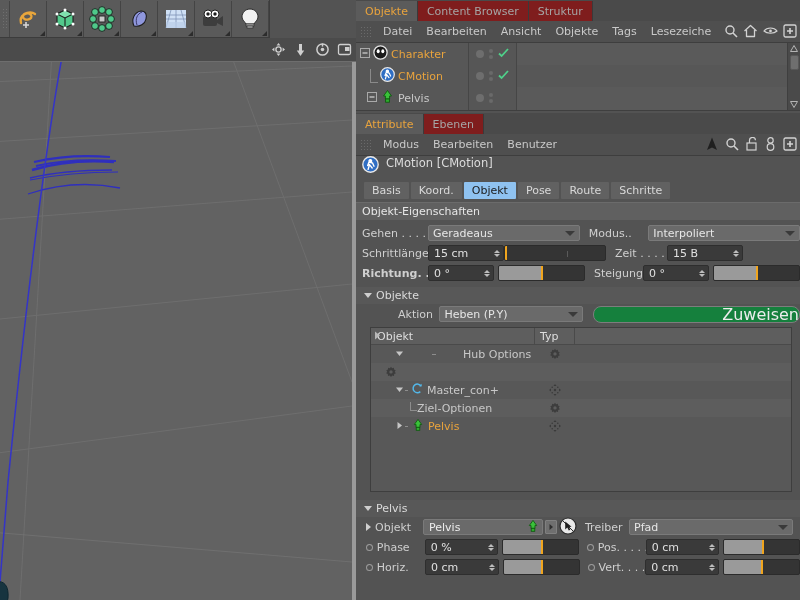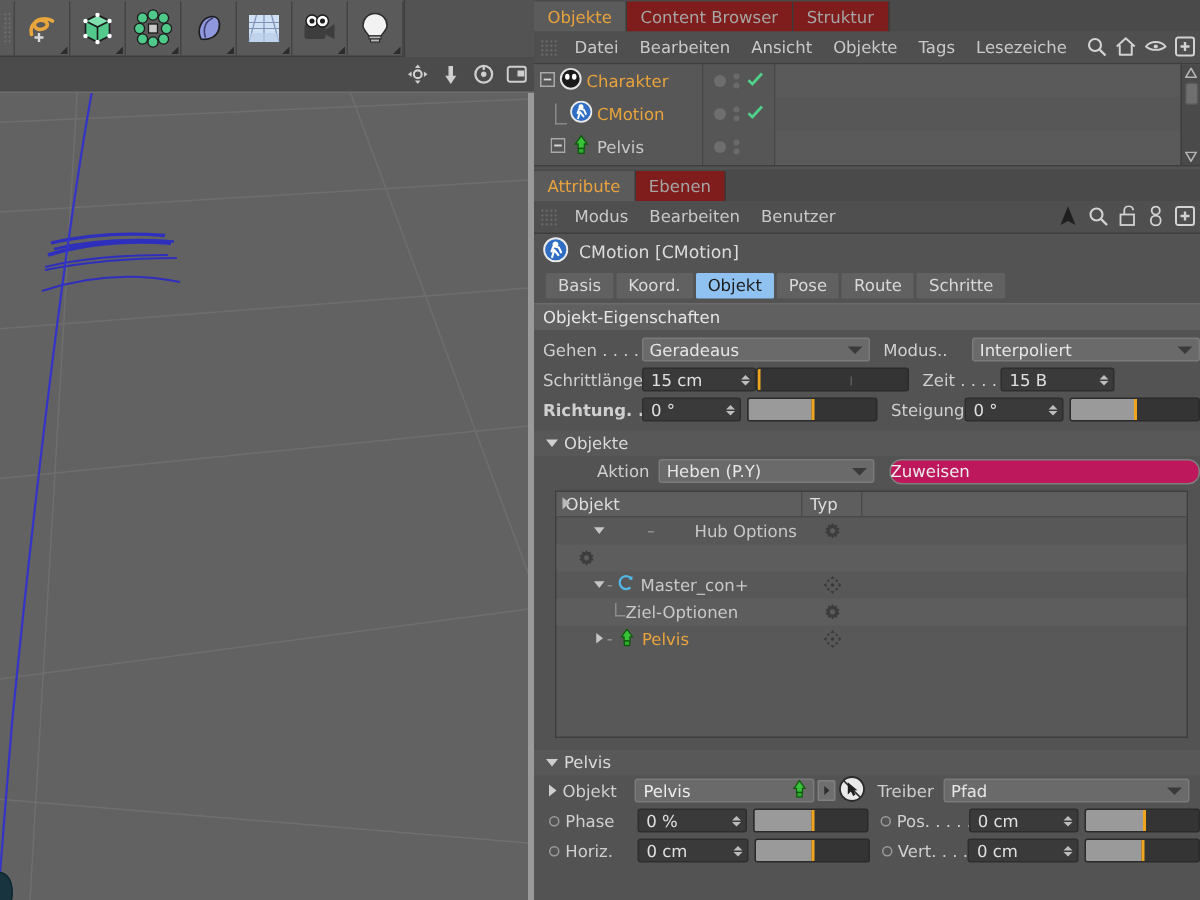--- a/index.html
+++ b/index.html
@@ -78,21 +78,21 @@
   .dot-sm { width: 4px; height: 4px; border-radius: 50%; background: #6a6a6a; }
   #objmgr-rest { flex: 1; background: #5a5a5a; }
   .om-stripe { height: 22px; }
   .om-stripe.alt { background: #575757; }
   #om-scroll { width: 13px; background: #4a4a4a; border-left: 1px solid #3f3f3f;
                display: flex; flex-direction: column; align-items: center; }
   .sb-arrow { width: 11px; height: 11px; display: flex; align-items: center; justify-content: center; }
   .sb-thumb { width: 9px; height: 15px; background: #6f6f6f; border: 1px solid #585858; border-radius: 2px; margin-top: 1px; }
 
   
-  .am-title { height: 24px; display: flex; align-items: center; padding-left: 6px; gap: 7px; background: #535353; }
+  .am-title { height: 24px; display: flex; padding-left: 6px; gap: 7px; background: #535353; }
   .am-title .t { font-size: 11.5px; color: #dcdcdc; }
 
   .subtabs { display: flex; gap: 2px; padding: 2px 6px 3px 8px; background: #535353; }
   .subtab { height: 17px; padding: 0 8px; display: flex; align-items: center; font-size: 11px;
             background: #616161; color: #d8d8d8; border-radius: 1px; }
   .subtab.active { background: #8fc2f0; color: #1c1c1c; }
 
   .section-hdr { height: 18px; background: #606060; display: flex; align-items: center;
                  padding-left: 6px; font-size: 11px; color: #e6e6e6; border-top: 1px solid #6b6b6b; }
   .group-hdr { height: 17px; display: flex; align-items: center; padding-left: 8px;
@@ -119,22 +119,22 @@
   .spin { display: flex; flex-direction: column; gap: 1px; padding-right: 1px; }
   .spin i { width: 0; height: 0; border-left: 3px solid transparent; border-right: 3px solid transparent; }
   .spin .up { border-bottom: 3px solid #bdbdbd; }
   .spin .dn { border-top: 3px solid #bdbdbd; }
 
   .slider { height: 16px; background: #343434; border: 1px solid #2b2b2b; border-radius: 2px;
             position: relative; overflow: hidden; }
   .slider .fill { position: absolute; left: 0; top: 0; bottom: 0; background: #9a9a9a; }
   .slider .knob { position: absolute; top: 0; bottom: 0; width: 2px; background: #f0a51e; }
 
-  .btn { height: 17px; background: #be185d; border: 1px solid #7d7d7d; border-radius: 8px;
-         display: flex; align-items: center; justify-content: flex-start; font-size: 11px; color: #ececec; }
+  .btn { height: 17px; background: #15803d; border: 1px solid #7d7d7d; border-radius: 8px;
+         display: flex; align-items: center; justify-content: flex-end; font-size: 16px; color: #ececec; }
 
   
   #objlist { margin: 3px 8px 0 14px; border: 1px solid #3e3e3e; background: #585858; height: 165px; position: relative; }
   .ol-head { height: 17px; display: flex; background: #5e5e5e; border-bottom: 1px solid #4a4a4a; font-size: 11px; color: #dedede; }
   .ol-head .c1 { width: 164px; padding-left: 6px; line-height: 17px; border-right: 1px solid #4a4a4a; }
   .ol-head .c2 { width: 40px; padding-left: 5px; line-height: 17px; border-right: 1px solid #4a4a4a; }
   .ol-row { height: 18px; display: flex; align-items: center; position: relative; font-size: 11px; }
   .ol-row.alt { background: #5d5d5d; }
   .ol-name { width: 164px; display: flex; align-items: center; white-space: nowrap; overflow: hidden; }
   .ol-typ { width: 40px; display: flex; align-items: center; justify-content: center; }

